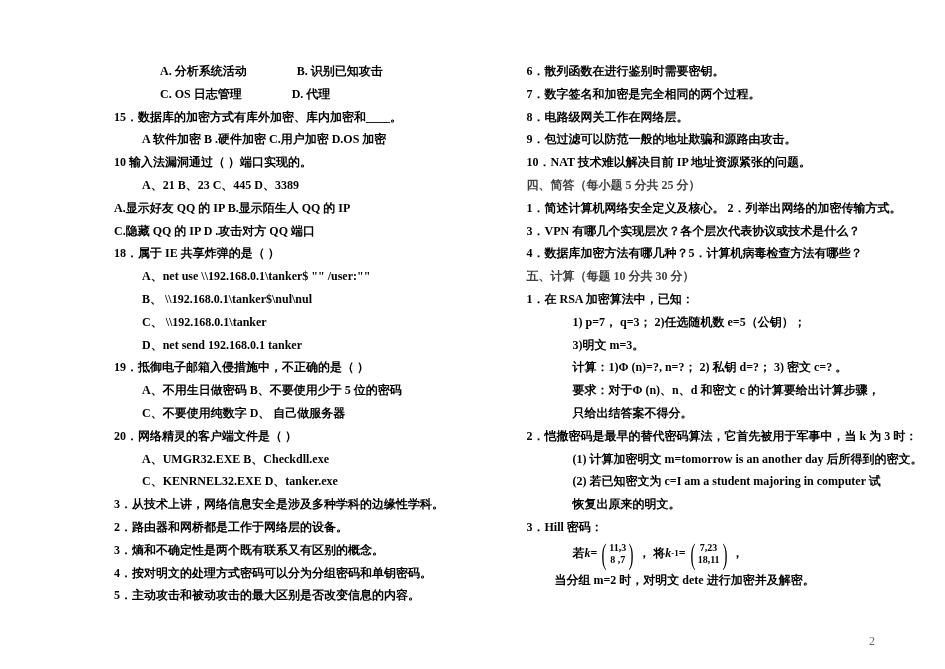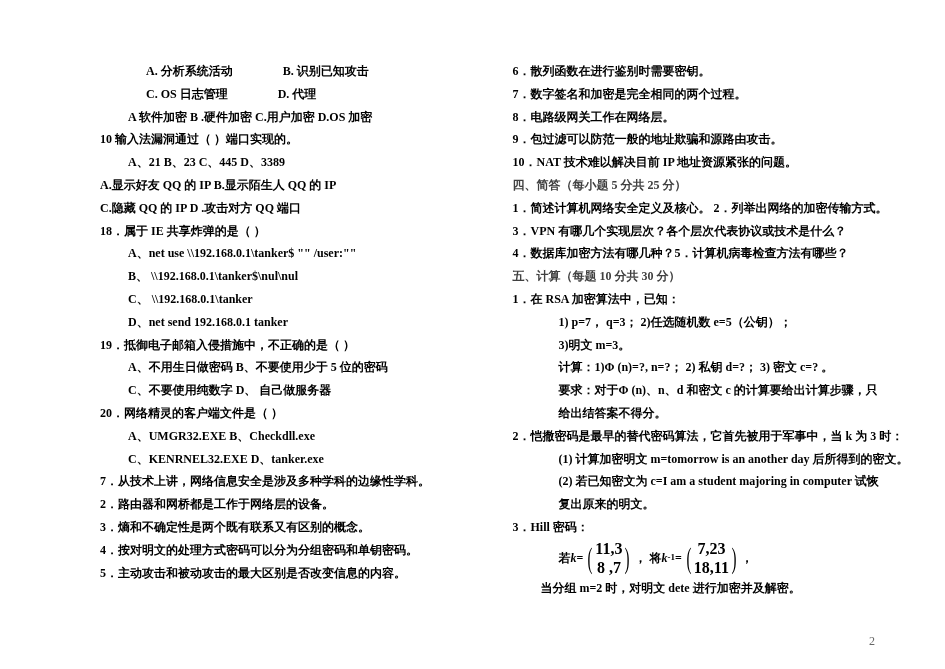--- a/index.html
+++ b/index.html
@@ -14,20 +14,21 @@
     overflow: hidden;
   }
   .page {
     display: flex;
     gap: 40px;
     padding: 60px 60px 20px 100px;
   }
   .col {
     flex: 1;
     min-width: 0;
+    margin-left: 14px;
   }
   .line {
     line-height: 1.9;
     white-space: nowrap;
     font-weight: bold;
   }
   .line.indent1 { padding-left: 28px; }
   .line.indent2 { padding-left: 46px; }
   .section-title { color: #404040; font-weight: bold; }
   .page-num {
@@ -52,21 +53,21 @@
   .paren {
     font-size: 30px;
     line-height: 30px;
     font-weight: normal;
     transform: scaleX(0.5);
   }
   .matrix-col {
     display: flex;
     flex-direction: column;
     line-height: 1.2;
-    font-size: 16px;
+    font-size: 10px;
     text-align: center;
   }
   .sup { font-size: 9px; vertical-align: super; }
 </style>
 </head>
 <body>
 
 <div class="page">
 
   <div class="col">
@@ -74,20 +75,21 @@
       <span>A. 分析系统活动</span>
       <span style="display:inline-block;width:44px"></span>
       <span>B. 识别已知攻击</span>
     </div>
     <div class="line indent2">
       <span>C. OS 日志管理</span>
       <span style="display:inline-block;width:44px"></span>
       <span>D. 代理</span>
     </div>
 
+    <div class="line">15．数据库的加密方式有库外加密、库内加密和____。</div>
     <div class="line indent1">A  软件加密    B .硬件加密    C.用户加密    D.OS 加密</div>
 
     <div class="line">10 输入法漏洞通过（    ）端口实现的。</div>
     <div class="line indent1">A、21    B、23    C、445    D、3389</div>
 
     <div class="line">A.显示好友 QQ 的 IP       B.显示陌生人 QQ 的 IP</div>
     <div class="line">C.隐藏 QQ 的 IP     D .攻击对方 QQ 端口</div>
 
     <div class="line">18．属于 IE 共享炸弹的是（    ）</div>
     <div class="line indent1">A、net use \\192.168.0.1\tanker$ "" /user:""</div>
@@ -96,21 +98,21 @@
     <div class="line indent1">D、net  send  192.168.0.1  tanker</div>
 
     <div class="line">19．抵御电子邮箱入侵措施中，不正确的是（    ）</div>
     <div class="line indent1">A、不用生日做密码     B、不要使用少于 5 位的密码</div>
     <div class="line indent1">C、不要使用纯数字      D、 自己做服务器</div>
 
     <div class="line">20．网络精灵的客户端文件是（    ）</div>
     <div class="line indent1">A、UMGR32.EXE      B、Checkdll.exe</div>
     <div class="line indent1">C、KENRNEL32.EXE    D、tanker.exe</div>
 
-    <div class="line">7．从技术上讲，网络信息安全是涉及多种学科的边缘性学科。</div>
+    <div class="line">3．从技术上讲，网络信息安全是涉及多种学科的边缘性学科。</div>
     <div class="line">2．路由器和网桥都是工作于网络层的设备。</div>
     <div class="line">3．熵和不确定性是两个既有联系又有区别的概念。</div>
     <div class="line">4．按对明文的处理方式密码可以分为分组密码和单钥密码。</div>
     <div class="line">5．主动攻击和被动攻击的最大区别是否改变信息的内容。</div>
   </div>
 
   <div class="col">
     <div class="line">6．散列函数在进行鉴别时需要密钥。</div>
     <div class="line">7．数字签名和加密是完全相同的两个过程。</div>
     <div class="line">8．电路级网关工作在网络层。</div>

